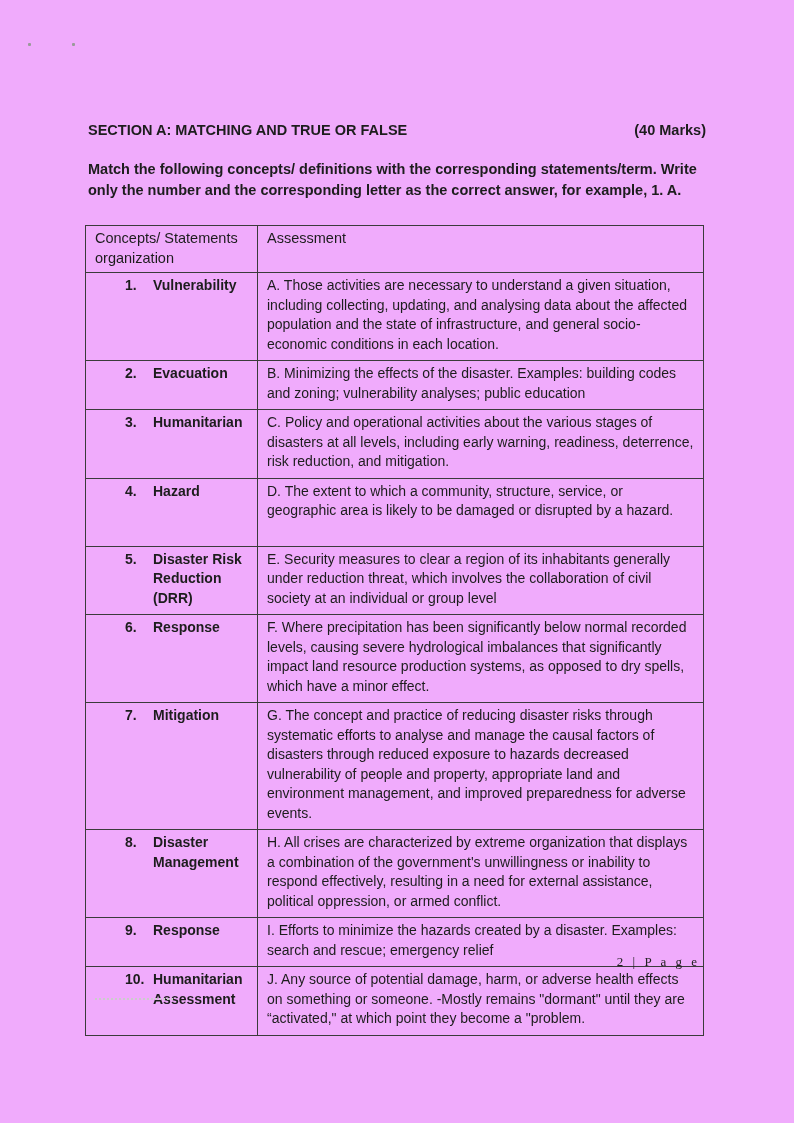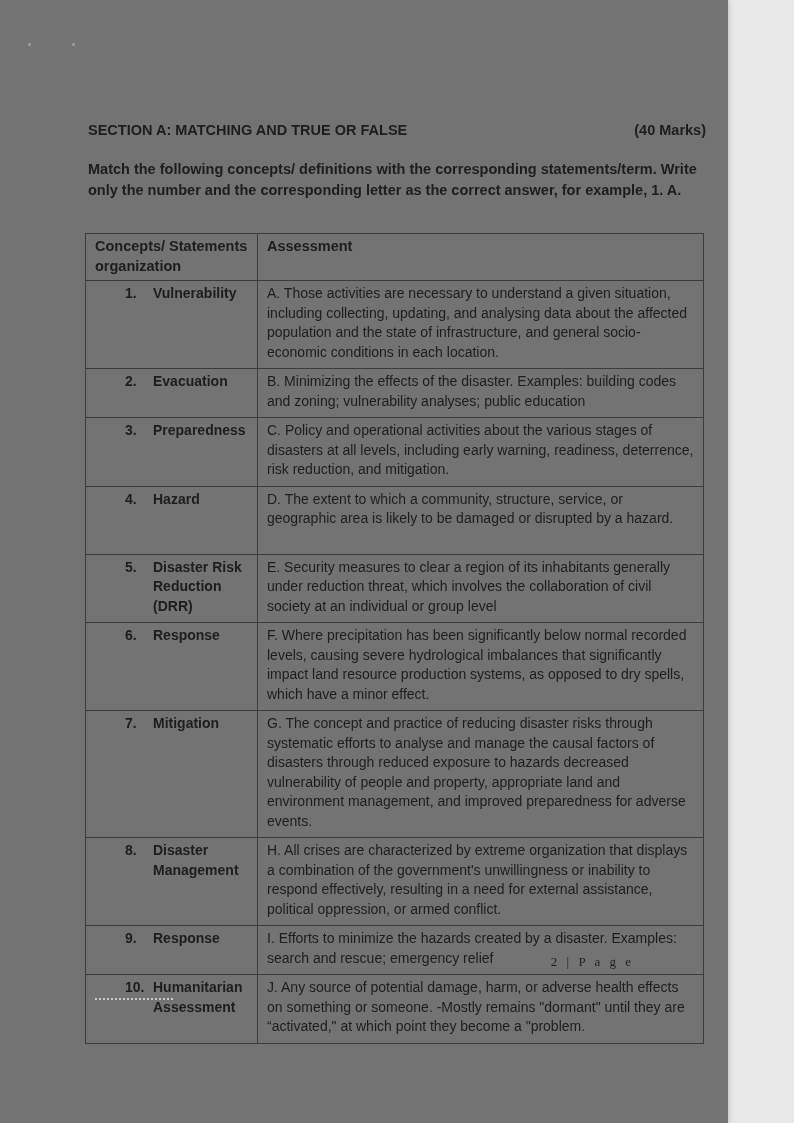--- a/index.html
+++ b/index.html
@@ -1,30 +1,30 @@
 <!DOCTYPE html>
 <html><head>
 <meta charset="utf-8">
 <style>
   html,body{margin:0;padding:0;background:#e9e9e9;}
   .page{
-    position:relative;width:728px;height:1123px;background:#737373;
+    position:relative;width:794px;height:1123px;background:#f0abfc;
     font-family:"Liberation Sans",sans-serif;color:#1d1d1d;overflow:hidden;
     box-shadow:0 0 6px rgba(0,0,0,.25);
   }
   .content{position:absolute;left:88px;top:120px;width:618px;}
   .heading-row{display:flex;justify-content:space-between;align-items:baseline;}
   .h-bold{font-weight:bold;font-size:14.5px;line-height:20px;}
-  .instructions{font-weight:bold;font-size:14.5px;line-height:21px;margin:19px 0 32px 0;}
+  .instructions{font-weight:bold;font-size:14.5px;line-height:21px;margin:19px 0 24px 0;}
   table.match{border-collapse:collapse;width:619px;margin-left:-3px;table-layout:fixed;}
   table.match th, table.match td{
     border:1.6px solid #3b3b3b;vertical-align:top;
     font-size:14px;line-height:19.5px;padding:3px 9px 6px 9px;text-align:left;
   }
-  table.match th{font-weight:bold;font-size:14.5px;padding-bottom:4px;}
+  table.match th{font-weight:normal;font-size:14.5px;padding-bottom:4px;}
   .col-term{width:172px;}
   td.term-cell{font-weight:bold;padding-left:0;padding-right:4px;}
   .term-wrap{display:flex;padding-left:30px;}
   .num{flex:none;width:28px;}
   .term{flex:1;}
   tr.row-tall td{height:58px;}
   .footer{
     position:absolute;top:954px;right:94px;
     font-family:"Liberation Serif",serif;font-size:13px;letter-spacing:3px;color:#222;
   }
@@ -74,21 +74,21 @@
                 <span class="num">2.</span>
                 <span class="term">Evacuation</span>
               </div>
           </td>
           <td>B. Minimizing the effects of the disaster. Examples: building codes and zoning; vulnerability analyses; public education</td>
         </tr>
         <tr>
           <td class="term-cell">
             <div class="term-wrap">
                 <span class="num">3.</span>
-                <span class="term">Preparedness</span>
+                <span class="term">Humanitarian</span>
               </div>
           </td>
           <td>C. Policy and operational activities about the various stages of disasters at all levels, including early warning, readiness, deterrence, risk reduction, and mitigation.</td>
         </tr>
         <tr class="row-tall">
           <td class="term-cell">
             <div class="term-wrap">
                 <span class="num">4.</span>
                 <span class="term">Hazard</span>
               </div>

